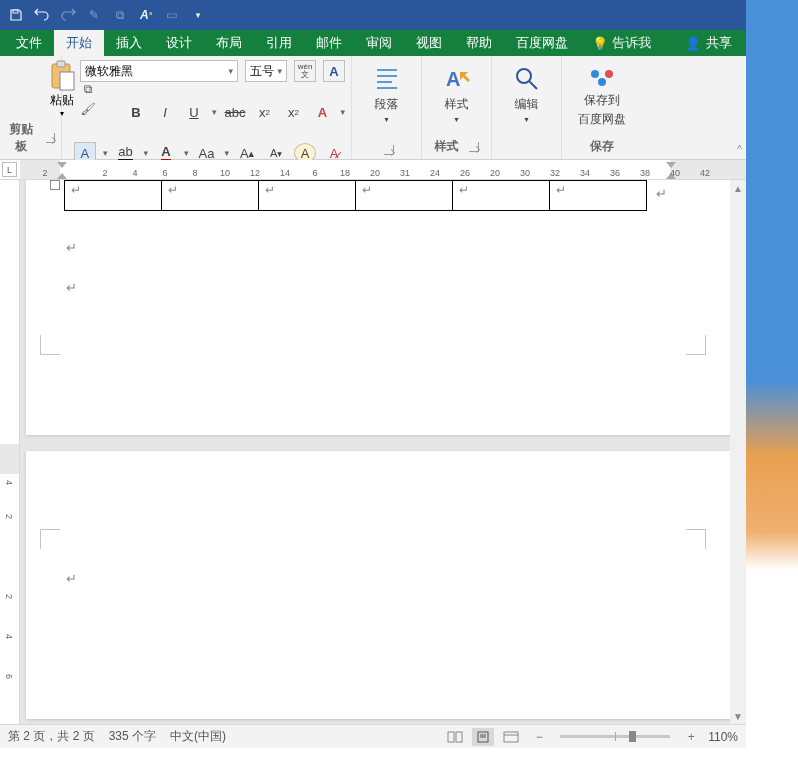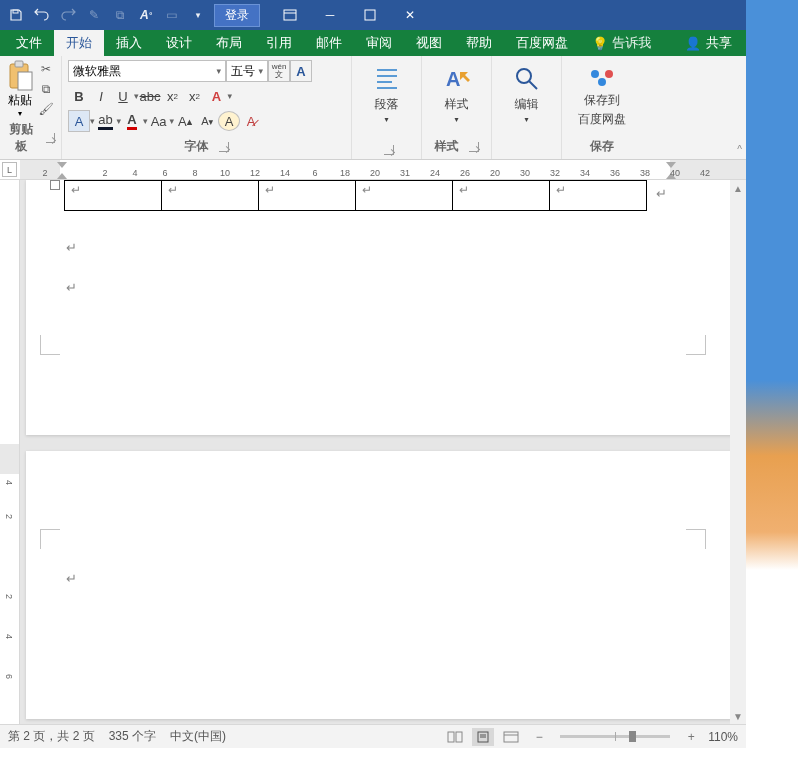--- a/index.html
+++ b/index.html
@@ -21,25 +21,25 @@
   .tell-me { margin-left:12px; display:flex; align-items:center; gap:4px; opacity:0.9; }
   .share { margin-left:auto; display:flex; align-items:center; gap:4px; padding:0 10px; }
   
   .ribbon { height: 104px; background:#f3f3f3; border-bottom:1px solid #d0d0d0; display:flex; position:relative; }
   .group { border-right:1px solid #e0e0e0; display:flex; flex-direction:column; justify-content:space-between; padding:4px 6px 0; }
   .group-label { font-size:12px; color:#666; text-align:center; padding:2px 0 4px; display:flex; justify-content:center; align-items:center; gap:6px;font-weight:bold; }
   .dlg-launcher { width:10px; height:10px; border:1px solid #999; border-top:none; border-left:none; margin-left:4px; position:relative; }
   .dlg-launcher::after { content:''; position:absolute; right:-1px; bottom:-1px; width:4px; height:4px; border-right:1px solid #999; border-bottom:1px solid #999; transform:rotate(-45deg); }
   .clip-group { width:62px; }
   .clip-top { display:flex; gap:2px; }
-  .clip-paste { display:flex; flex-direction:column; align-items:center; font-size:12px; }
+  .clip-paste { display:flex; flex-direction:column; align-items:center; font-size:12px;margin-left:42px; }
   .clip-side { display:flex; flex-direction:column; gap:2px; }
   .sbtn { width:20px; height:18px; display:flex; align-items:center; justify-content:center; font-size:12px; color:#555; }
   .font-group { width:290px; }
-  .font-row { display:flex; align-items:center; gap:0; margin-bottom:3px; }
+  .font-row { display:flex; align-items:center; gap:7px; margin-bottom:19px;justify-content:flex-end; }
   .font-sel { height:22px; border:1px solid #c0c0c0; background:#fff; font-size:12px; padding:0 4px; display:flex; align-items:center; justify-content:space-between; }
   .font-sel.name { width:158px; }
   .font-sel.size { width:42px; }
   .dd-arrow { font-size:9px; color:#666; }
   .rb-btn { min-width:22px; height:22px; display:flex; align-items:center; justify-content:center; font-size:13px; color:#444; border:1px solid transparent; }
   .rb-btn.box { border:1px solid #c0c0c0; }
   .big-group { width:70px; }
   .big-btn { display:flex; flex-direction:column; align-items:center; font-size:12px; color:#444; gap:2px; padding-top:4px;}
   .collapse-arrow { position:absolute; right:4px; bottom:4px; font-size:10px; color:#888; }
   
@@ -102,36 +102,20 @@
       <div class="qat-btn dim">
           <svg width="16" height="14" viewBox="0 0 16 14">
             <path d="M12 7 L15 4 L12 1 M15 4 H6 a4 4 0 0 0 0 8" fill="none" stroke="#fff" stroke-width="1.2"></path>
           </svg>
         </div>
       <div class="qat-btn dim">✎</div>
       <div class="qat-btn dim">⧉</div>
       <div class="qat-btn" style="font-style:italic;font-weight:bold;">A<sup style="font-size:8px">°</sup></div>
       <div class="qat-btn dim">▭</div>
       <div class="qat-btn" style="font-size:9px">▾</div>
-    </div>
-    <div class="title-right">
-      <div class="login-btn">登录</div>
-      <div class="winbtn">
-          <svg width="14" height="12">
-            <rect x="1" y="1" width="12" height="10" fill="none" stroke="#fff"></rect>
-            <line x1="1" y1="4" x2="13" y2="4" stroke="#fff"></line>
-          </svg>
-        </div>
-      <div class="winbtn">─</div>
-      <div class="winbtn">
-          <svg width="12" height="12">
-            <rect x="1" y="1" width="10" height="10" fill="none" stroke="#fff"></rect>
-          </svg>
-        </div>
-      <div class="winbtn">✕</div>
     </div>
   </div>
 
   <div class="tabs">
     <div class="tab">文件</div>
     <div class="tab active">开始</div>
     <div class="tab">插入</div>
     <div class="tab">设计</div>
     <div class="tab">布局</div>
     <div class="tab">引用</div>

